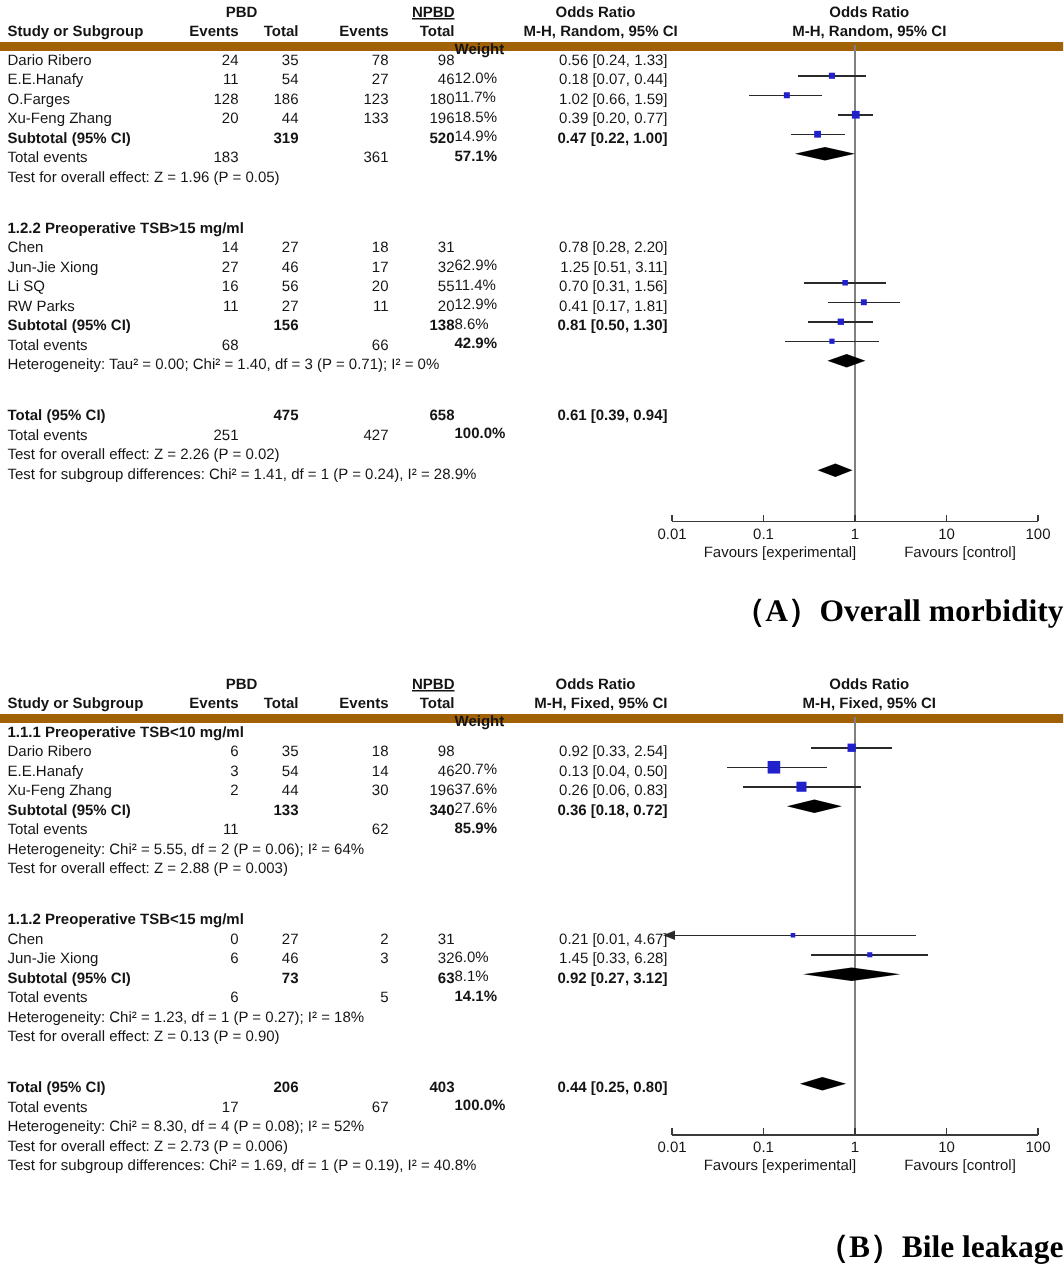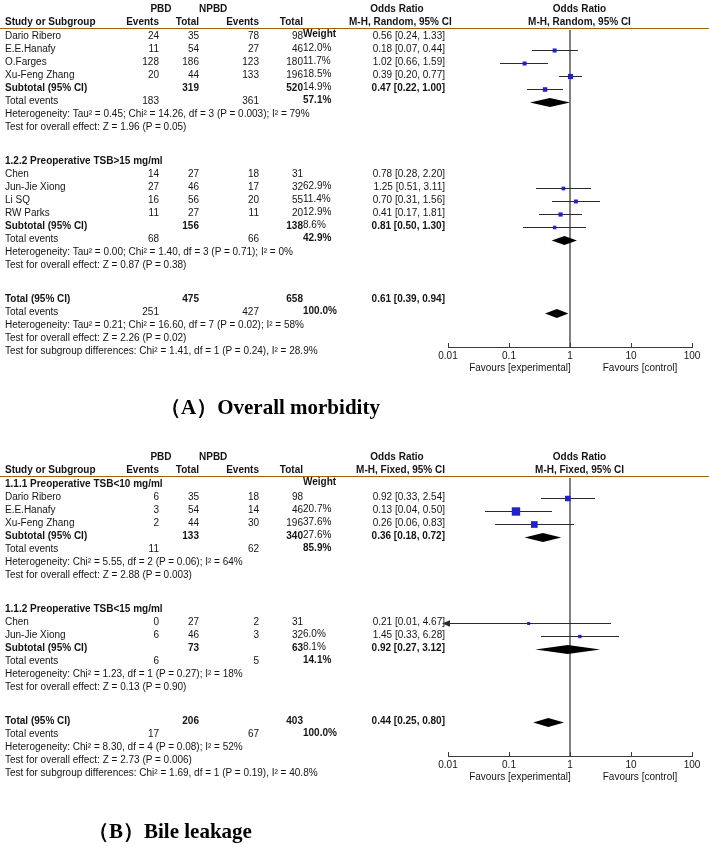--- a/index.html
+++ b/index.html
@@ -2,38 +2,38 @@
 <html><head>
 <meta charset="utf-8">
 <style>
   html,body{margin:0;padding:0;background:#fff;}
   .page{width:709px;height:857px;background:#ffffff;position:relative;overflow:hidden;
         font-family:"Liberation Sans","DejaVu Sans",sans-serif;color:#141414;}
   .panel{position:relative;}
   #panelA{margin-top:2px;}
   #panelB{margin-top:30px;}
   .fr-row{display:flex;height:13px;line-height:13px;font-size:10px;white-space:nowrap;}
-  .fr-head{border-bottom:1px solid #a16207;}
+  .fr-head{border-bottom:6px solid #a16207;}
   .cell{display:block;flex:0 0 auto;overflow:visible;}
   .cs{width:118px;padding-left:5px;text-align:left;}
   .ce1{width:36px;text-align:right;}
   .ct1{width:40px;text-align:right;}
   .ce2{width:60px;text-align:right;}
   .ct2{width:44px;text-align:right;}
   .cw{width:46px;text-align:left;margin-top:12px;}
   .cor{width:96px;text-align:right;}
   .g1{width:76px;text-align:center;}
-  .g2{width:104px;text-align:left;}
+  .g2{width:104px;text-align:right;text-decoration:underline;}
   .cplot{width:269px;text-align:center;}
   .cfull{width:700px;padding-left:5px;text-align:left;}
   .b{font-weight:bold;}
   .fr-gap{height:21px;}
   .plot-svg{position:absolute;left:440px;top:28px;overflow:visible;}
   .caption{font-family:"Liberation Serif","DejaVu Serif",serif;font-weight:bold;
-           font-size:21px;color:#000;height:26px;line-height:26px;text-align:left;}
+           font-size:21px;color:#000;height:26px;line-height:26px;text-align:right;margin-left:36px;}
   #captionA{margin-top:13px;padding-left:160px;}
   #captionB{margin-top:28px;padding-left:88px;}
 </style>
 </head>
 <body>
 
 <div class="page">
   <div id="panelA" class="panel" style="height: 379px;">
       <div class="fr-head">
         <div class="fr-row">
@@ -100,23 +100,20 @@
         <span class="cell cw b">57.1%</span>
         <span class="cell cor b">0.47 [0.22, 1.00]</span>
       </div>
       <div class="fr-row">
         <span class="cell cs">Total events</span>
         <span class="cell ce1">183</span>
         <span class="cell ct1"></span>
         <span class="cell ce2">361</span>
       </div>
       <div class="fr-row">
-        <span class="cell cfull">Heterogeneity: Tau² = 0.45; Chi² = 14.26, df = 3 (P = 0.003); I² = 79%</span>
-      </div>
-      <div class="fr-row">
         <span class="cell cfull">Test for overall effect: Z = 1.96 (P = 0.05)</span>
       </div>
       <div class="fr-gap"></div>
       <div class="fr-row">
         <span class="cell cfull b">1.2.2 Preoperative TSB&gt;15 mg/ml</span>
       </div>
       <div class="fr-row">
         <span class="cell cs">Chen</span>
         <span class="cell ce1">14</span>
         <span class="cell ct1">27</span>
@@ -163,41 +160,35 @@
       </div>
       <div class="fr-row">
         <span class="cell cs">Total events</span>
         <span class="cell ce1">68</span>
         <span class="cell ct1"></span>
         <span class="cell ce2">66</span>
       </div>
       <div class="fr-row">
         <span class="cell cfull">Heterogeneity: Tau² = 0.00; Chi² = 1.40, df = 3 (P = 0.71); I² = 0%</span>
       </div>
-      <div class="fr-row">
-        <span class="cell cfull">Test for overall effect: Z = 0.87 (P = 0.38)</span>
-      </div>
       <div class="fr-gap"></div>
       <div class="fr-row">
         <span class="cell cs b">Total (95% CI)</span>
         <span class="cell ce1"></span>
         <span class="cell ct1 b">475</span>
         <span class="cell ce2"></span>
         <span class="cell ct2 b">658</span>
         <span class="cell cw b">100.0%</span>
         <span class="cell cor b">0.61 [0.39, 0.94]</span>
       </div>
       <div class="fr-row">
         <span class="cell cs">Total events</span>
         <span class="cell ce1">251</span>
         <span class="cell ct1"></span>
         <span class="cell ce2">427</span>
-      </div>
-      <div class="fr-row">
-        <span class="cell cfull">Heterogeneity: Tau² = 0.21; Chi² = 16.60, df = 7 (P = 0.02); I² = 58%</span>
       </div>
       <div class="fr-row">
         <span class="cell cfull">Test for overall effect: Z = 2.26 (P = 0.02)</span>
       </div>
       <div class="fr-row">
         <span class="cell cfull">Test for subgroup differences: Chi² = 1.41, df = 1 (P = 0.24), I² = 28.9%</span>
       </div>
       <svg width="269" height="351" class="plot-svg">
         <line x1="130" y1="0" x2="130" y2="317" stroke="#808080" stroke-width="1.2" shape-rendering="crispEdges"></line>
         <line x1="92.19288574440796" y1="20.5" x2="137.55495009899224" y2="20.5" stroke="#2a2a2a" stroke-width="1" shape-rendering="crispEdges"></line>

